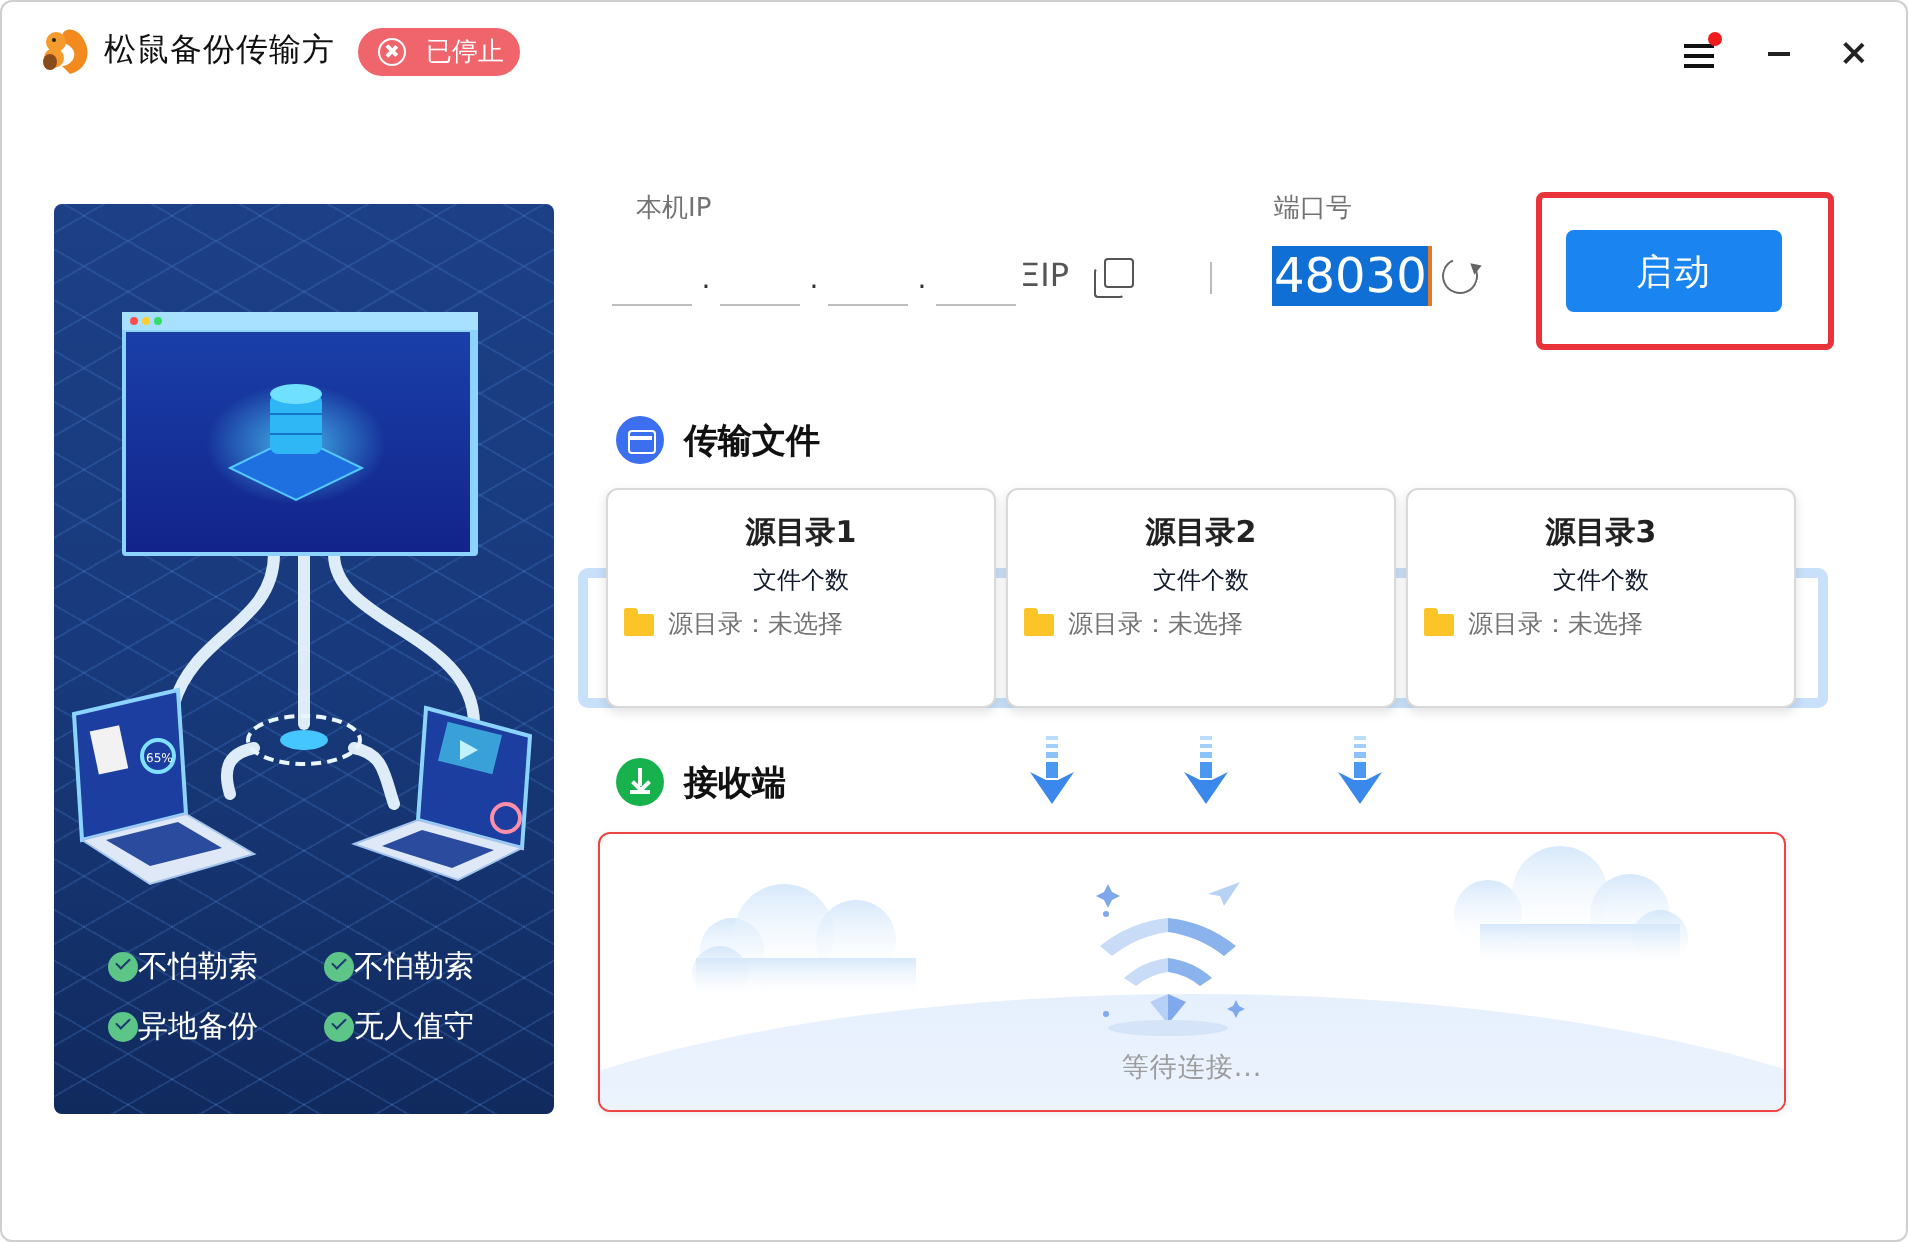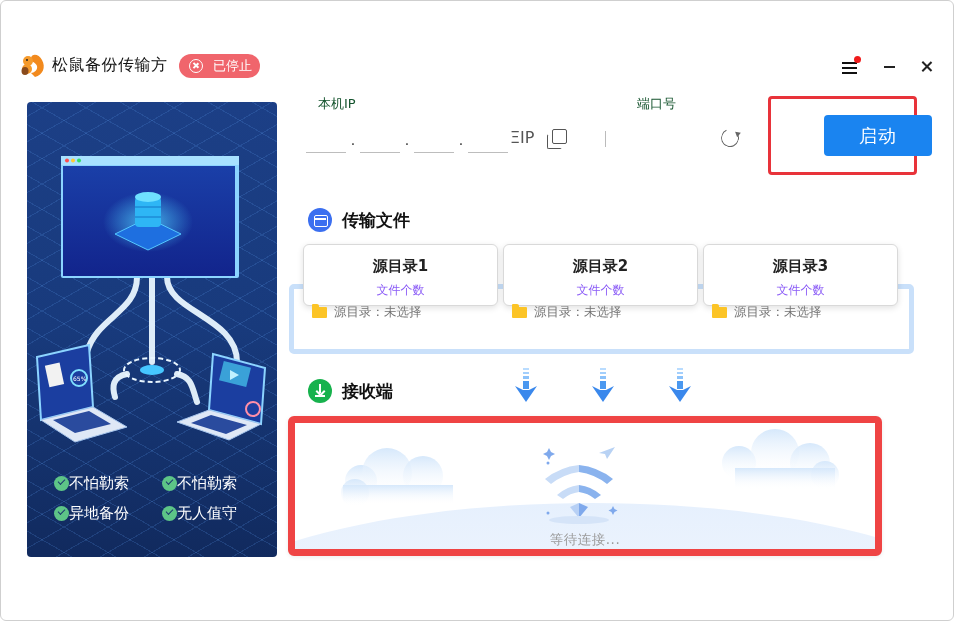--- a/index.html
+++ b/index.html
@@ -1,21 +1,21 @@
 <!DOCTYPE html>
 <html><head>
 <meta charset="utf-8">
 <style>
   * { box-sizing: border-box; margin: 0; padding: 0; }
   html, body { width: 954px; height: 621px; overflow: hidden; background: #ffffff; }
   body { font-family: "DejaVu Sans", "Liberation Sans", sans-serif; color: #222; position: relative; }
   .window { position: absolute; left: 0; top: 0; width: 954px; height: 621px; background: #fff; border: 1px solid #cfcfcf; border-radius: 6px; overflow: hidden; }
 
   
-  .titlebar { position: absolute; left: 0; top: 0; width: 100%; height: 50px; margin-top: 40px; }
+  .titlebar { position: absolute; left: 0; top: 0; width: 100%; height: 50px; }
   .logo { position: absolute; left: 16px; top: 10px; width: 30px; height: 28px; }
   .app-title { position: absolute; left: 51px; top: 14px; font-size: 16px; color: #111; letter-spacing: 0.5px; }
   .status-badge { position: absolute; left: 178px; top: 13px; height: 24px; width: 81px; background: #f0656c; border-radius: 12px; color: #fff; font-size: 13px; display: flex; align-items: center; padding-left: 10px; gap: 10px; }
   .status-badge .x-circle { width: 14px; height: 14px; border: 1.5px solid #fff; border-radius: 50%; position: relative; }
   .status-badge .x-circle::before, .status-badge .x-circle::after { content: ""; position: absolute; left: 5px; top: 2px; width: 1.5px; height: 7px; background: #fff; }
   .status-badge .x-circle::before { transform: rotate(45deg); }
   .status-badge .x-circle::after { transform: rotate(-45deg); }
   .menu-btn { position: absolute; left: 838px; top: 15px; width: 24px; height: 22px; }
   .menu-btn span { position: absolute; left: 3px; width: 15px; height: 2px; background: #111; }
   .menu-btn .dot { position: absolute; left: 15px; top: 0px; width: 7px; height: 7px; background: #f01b1b; border-radius: 50%; }
@@ -32,57 +32,57 @@
       repeating-linear-gradient(30deg, rgba(80,140,220,0.22) 0 1px, transparent 1px 22px),
       repeating-linear-gradient(-30deg, rgba(80,140,220,0.22) 0 1px, transparent 1px 22px),
       linear-gradient(180deg, #1c3f86 0%, #183a7c 50%, #112a5e 100%); }
   .banner svg { position: absolute; left: 0; top: 0; }
   .features { position: absolute; left: 26px; top: 470px; width: 250px; }
   .feature { position: absolute; display: flex; align-items: center; gap: 0; color: #fff; font-size: 15px; }
   .check { width: 15px; height: 15px; border-radius: 50%; background: #5dc587; position: relative; }
   .check::after { content: ""; position: absolute; left: 4px; top: 3px; width: 6px; height: 3px; border-left: 1.6px solid #1c3a6f; border-bottom: 1.6px solid #1c3a6f; transform: rotate(-45deg); }
 
   
-  .label { position: absolute; font-size: 13px; color: #14532d; }
+  .label { position: absolute; font-size: 13px; color: #737373; }
   .ip-row { position: absolute; left: 305px; top: 124px; height: 28px; display: flex; align-items: flex-end; }
   .ip-seg { width: 40px; height: 24px; border-bottom: 1px solid #bdbdbd; }
   .ip-dot { width: 14px; text-align: center; font-size: 14px; color: #333; line-height: 14px; margin-bottom: 2px; }
   .ip-icon { position: absolute; left: 509px; top: 127px; font-size: 16px; color: #555; letter-spacing: 0; }
   .copy-icon { position: absolute; left: 546px; top: 128px; width: 20px; height: 20px; }
   .copy-icon::before { content: ""; position: absolute; left: 5px; top: 0; width: 13px; height: 13px; border: 1.5px solid #555; border-radius: 2px; background: #fff; }
   .copy-icon::after { content: ""; position: absolute; left: 0; top: 5px; width: 13px; height: 13px; border: 1.5px solid #555; border-radius: 2px; border-top-color: transparent; border-right-color: transparent; }
   .sep { position: absolute; left: 604px; top: 130px; width: 1px; height: 16px; background: #bbb; }
   .port-value { position: absolute; left: 635px; top: 122px; height: 30px; padding: 0 1px; background: #0f6fd4; color: #fff; font-size: 24px; line-height: 30px; border-right: 2px solid #e07a27; }
   .refresh-icon { position: absolute; left: 720px; top: 128px; width: 18px; height: 18px; border: 1.6px solid #666; border-radius: 50%; border-top-color: transparent; transform: rotate(20deg); }
   .refresh-icon::after { content: ""; position: absolute; right: -1px; top: -2px; width: 0; height: 0; border-left: 5px solid #666; border-top: 3px solid transparent; border-bottom: 3px solid transparent; transform: rotate(-40deg); }
   .highlight-box { position: absolute; left: 767px; top: 95px; width: 149px; height: 79px; border: 3px solid #e8333a; border-radius: 4px; }
-  .start-button { position: absolute; left: 782px; top: 114px; width: 108px; height: 41px; background: #1a84f0; border: none; border-radius: 4px; color: #fff; font-size: 18px; letter-spacing: 1px; cursor: pointer; font-family: "DejaVu Sans", sans-serif; margin-left: 41px; }
+  .start-button { position: absolute; left: 782px; top: 114px; width: 108px; height: 41px; background: #1a84f0; border: none; border-radius: 4px; color: #fff; font-size: 18px; letter-spacing: 1px; cursor: pointer; font-family: "DejaVu Sans", sans-serif; }
 
   
   .section-title { position: absolute; display: flex; align-items: center; gap: 10px; font-size: 17px; color: #111; font-weight: bold; }
   .sec-icon { width: 24px; height: 24px; border-radius: 50%; position: relative; }
   .sec-icon.blue { background: #3b6ff0; }
   .sec-icon.blue::before { content: ""; position: absolute; left: 6px; top: 7px; width: 12px; height: 10px; border: 1.6px solid #fff; border-radius: 2px; }
   .sec-icon.blue::after { content: ""; position: absolute; left: 6px; top: 10px; width: 12px; height: 1.6px; background: #fff; }
   .sec-icon.green { background: #17b24d; }
   .sec-icon.green::before { content: ""; position: absolute; left: 11px; top: 5px; width: 2px; height: 9px; background: #fff; }
   .sec-icon.green::after { content: ""; position: absolute; left: 8.5px; top: 9px; width: 5px; height: 5px; border-right: 2px solid #fff; border-bottom: 2px solid #fff; transform: rotate(45deg); }
   .sec-icon.green span { position: absolute; left: 7px; top: 16px; width: 10px; height: 2px; background: #fff; }
 
   .blue-frame { position: absolute; left: 288px; top: 283px; width: 625px; height: 70px; border: 5px solid #c9e0fa; border-radius: 5px; }
-  .src-card { position: absolute; top: 243px; width: 195px; height: 62px; background: #fff; border: 1px solid #d9d9d9; border-radius: 6px; box-shadow: 0 2px 6px rgba(0,0,0,0.12); text-align: center; }
+  .src-card { position: absolute; top: 243px; width: 195px; height: 110px; background: #fff; border: 1px solid #d9d9d9; border-radius: 6px; box-shadow: 0 2px 6px rgba(0,0,0,0.12); text-align: center; }
   .src-card .name { margin-top: 12px; font-size: 15px; font-weight: bold; color: #222; }
-  .src-card .count { margin-top: 6px; font-size: 12px; color: #8b5cf6; }
+  .src-card .count { margin-top: 6px; font-size: 12px; color: #0f172a; }
   .src-card .path { position: absolute; left: 8px; top: 59px; display: flex; align-items: center; gap: 7px; font-size: 12.5px; color: #737373; }
   .folder { width: 15px; height: 11px; background: #fcc426; border-radius: 1px; position: relative; }
   .folder::before { content: ""; position: absolute; left: 0; top: -3px; width: 7px; height: 4px; background: #fcc426; border-radius: 1px 2px 0 0; }
 
   .arrow { position: absolute; top: 367px; width: 24px; height: 36px; }
 
-  .receiver { position: absolute; left: 287px; top: 415px; width: 594px; height: 140px; background: #fff; border: 7px solid #ef4444; border-radius: 6px; box-shadow: 0 1px 4px rgba(0,0,0,0.08); overflow: hidden; }
+  .receiver { position: absolute; left: 298px; top: 415px; width: 594px; height: 140px; background: #fff; border: 1px solid #ef4444; border-radius: 6px; box-shadow: 0 1px 4px rgba(0,0,0,0.08); overflow: hidden; }
   .receiver .waiting { position: absolute; left: 0; width: 100%; top: 108px; text-align: center; font-size: 13.5px; color: #9c9c9c; letter-spacing: 0.5px; }
 </style>
 </head>
 <body>
 
 <div class="window">
 
   <div class="titlebar">
     <svg class="logo" viewBox="0 0 30 28">
       <path d="M18 26 C26 24 29 16 25 9 C22 3 15 2 14 7 C13 11 19 11 20 15 C21 19 17 22 14 22 Z" fill="#f28a1e"></path>
@@ -189,20 +189,21 @@
     <div class="ip-dot">·</div>
     <div class="ip-seg"></div>
     <div class="ip-dot">·</div>
     <div class="ip-seg"></div>
   </div>
   <div class="ip-icon">ΞIP</div>
   <div class="copy-icon"></div>
   <div class="sep"></div>
 
   <div class="label" style="left:636px; top:94px">端口号</div>
+  <div class="port-value">48030</div>
   <div class="refresh-icon"></div>
 
   <div class="highlight-box"></div>
   <button class="start-button">启动</button>
 
   <div class="section-title" style="left:307px; top:207px">
     <span class="sec-icon blue"></span>
     <span>传输文件</span>
   </div>
 

